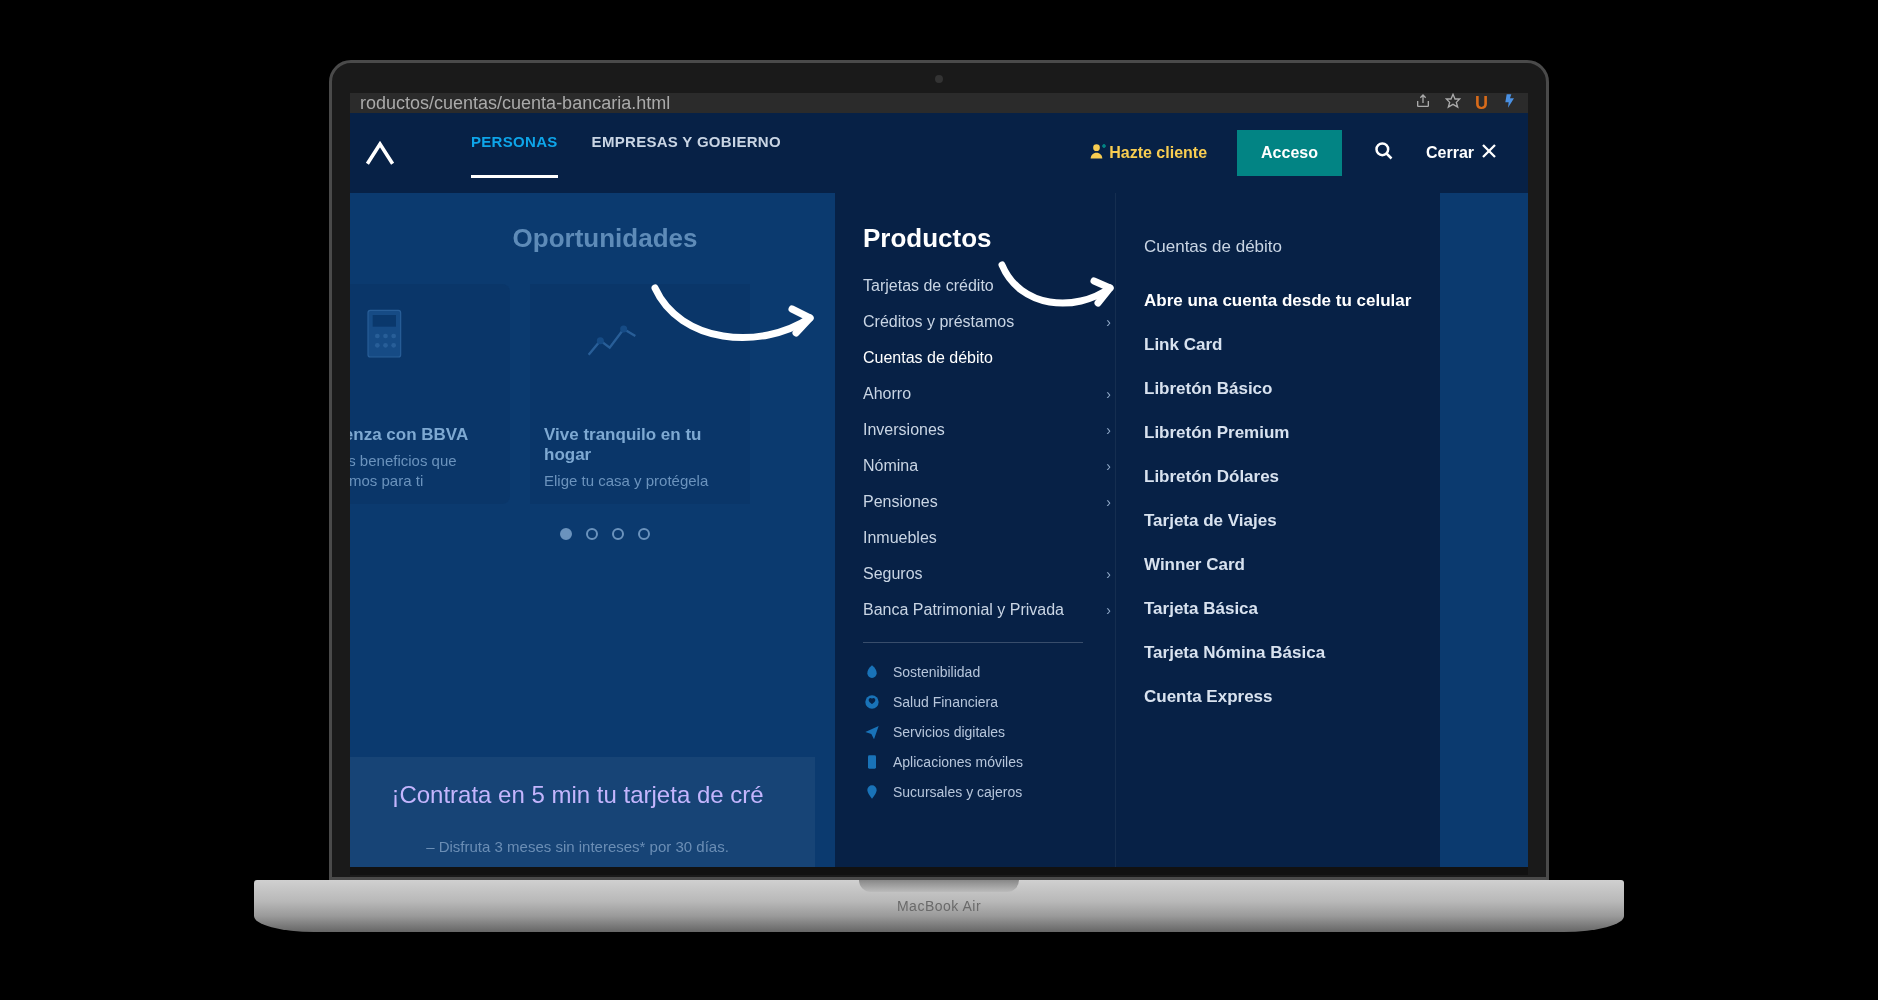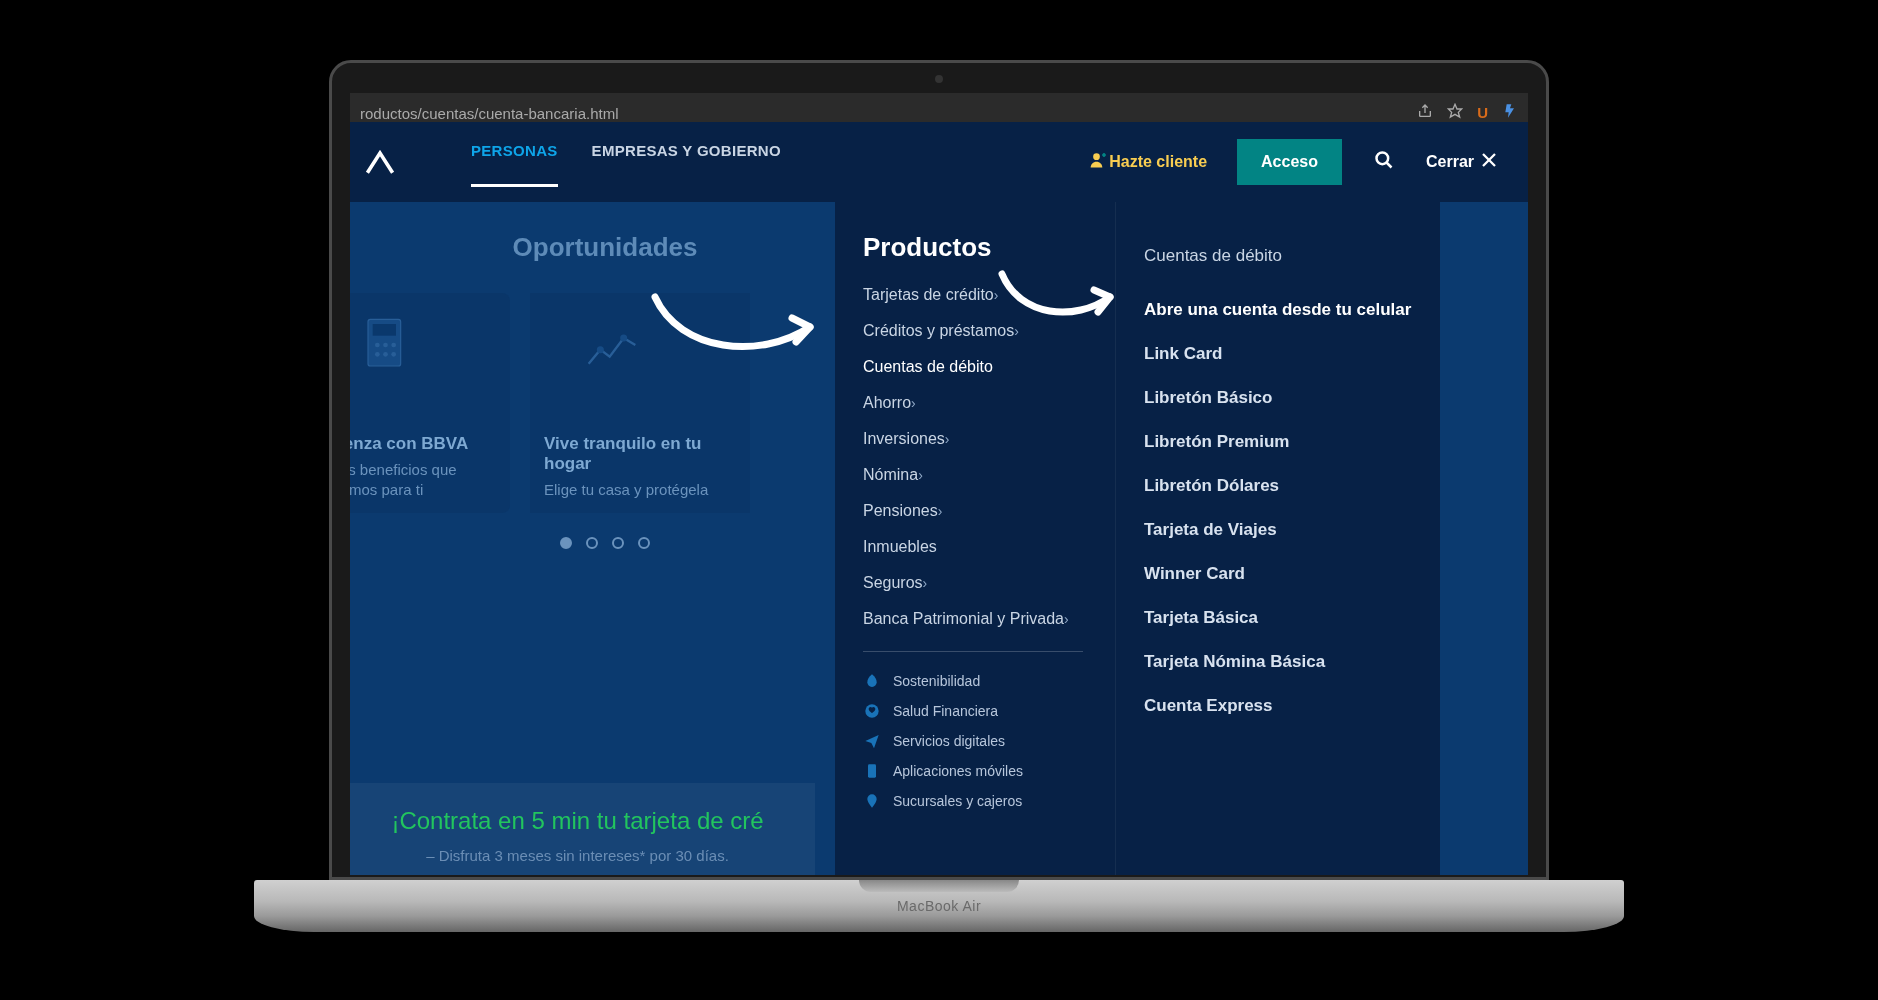--- a/index.html
+++ b/index.html
@@ -43,27 +43,27 @@
     position: absolute;
     top: 30px;
     left: 18px;
     right: 18px;
     bottom: 2px;
     background: #111;
     overflow: hidden;
   }
   
   .browser-bar {
-    height: 29px;
+    height: 20px;
     background: #2b2b2b;
     display: flex;
-    align-items: flex-end;
+    align-items: flex-start;
     padding: 0 10px;
     color: #aaa;
-    font-size: 15px;
+    font-size: 18px;
   }
   .url-text { flex: 1; overflow: hidden; white-space: nowrap; }
   .browser-icons { display: flex; gap: 14px; align-items: center; }
   .icon-share svg, .icon-star svg { width: 16px; height: 16px; }
   .ub { color: #d86b1a; font-weight: 700; }
   .lightning { color: #4a90e2; }
   
   .page {
     position: relative;
     background: #072146;
@@ -181,38 +181,38 @@
   .dot.active { background: #6b93bd; }
   .promo-strip {
     position: absolute;
     bottom: 0; left: 0;
     width: 465px;
     background: rgba(255,255,255,.05);
     padding: 24px 20px 12px 10px;
     text-align: center;
   }
   .promo-strip h2 {
-    color: #22c55e; font-size: 24px; font-weight: 400; margin-bottom: 12px;
+    color: #c4b5fd; font-size: 24px; font-weight: 400; margin-bottom: 29px;
   }
   .promo-strip p { color: #6b8eb5; font-size: 15px; }
   
   .menu-col {
     position: absolute;
     top: 0;
     background: #072146;
     padding: 30px 24px 10px 28px;
     height: 100%;
   }
   .menu1 { left: 485px; width: 300px; }
   .menu2 { left: 765px; width: 325px; border-left: 1px solid rgba(255,255,255,.06); padding-top: 44px; }
   .menu-title {
     font-size: 26px; font-weight: 800; margin-bottom: 14px;
   }
   .menu-item {
-    display: flex; align-items: center;
+    display: flex; justify-content: space-between; align-items: center;
     padding: 9px 0;
     font-size: 16px;
     color: #c9d5e4;
   }
   .menu-item.active { color: #fff; }
   .chev { color: #8fa8c6; font-size: 14px; }
   .menu-divider {
     border-top: 1px solid rgba(255,255,255,.2);
     margin: 14px 0 14px 0;
     width: 220px;

